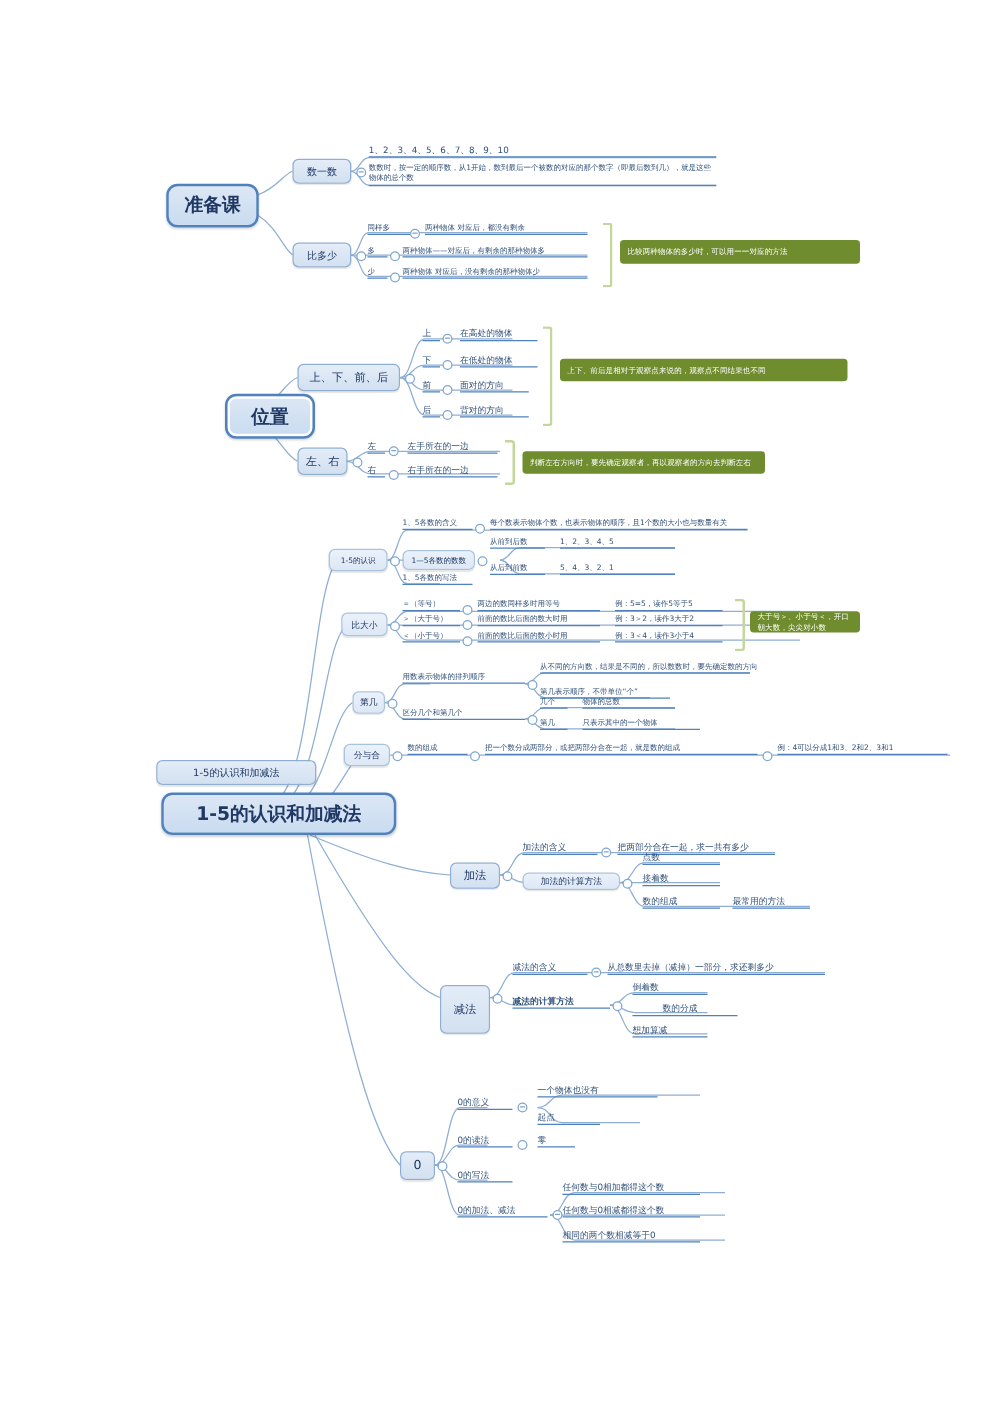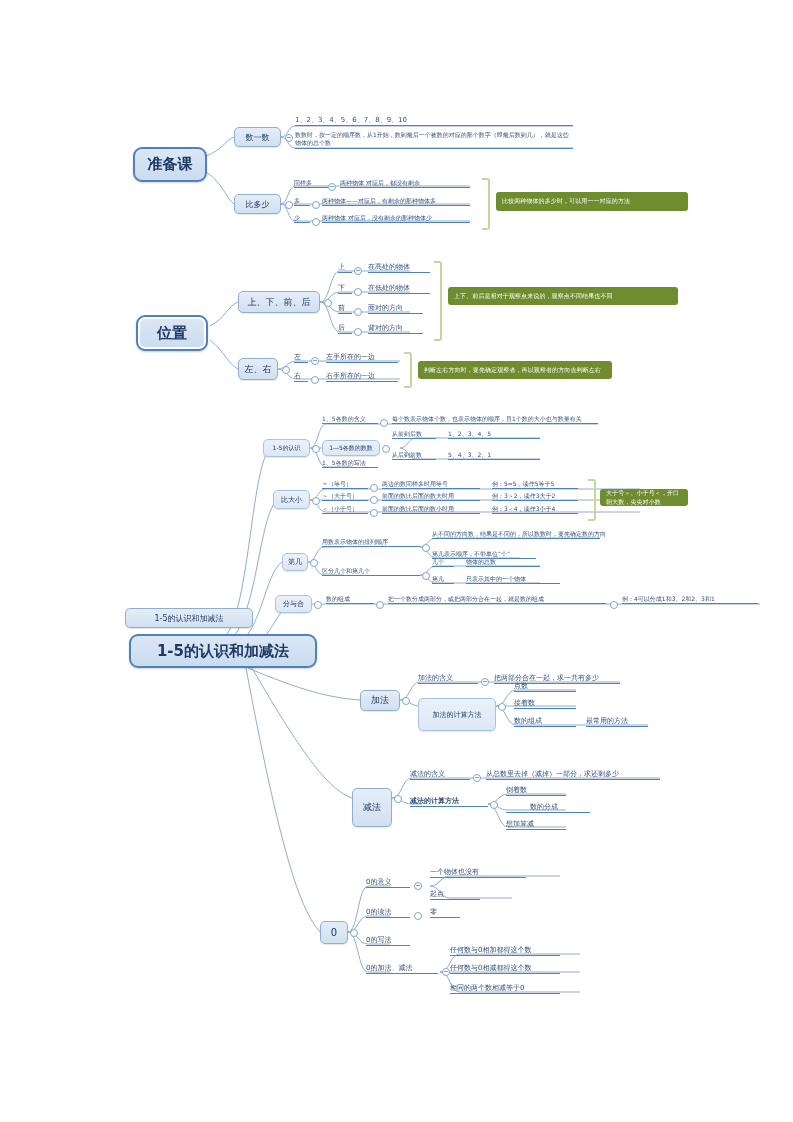--- a/index.html
+++ b/index.html
@@ -15,21 +15,21 @@
   .node{position:absolute;box-sizing:border-box;white-space:nowrap;}
 
   
   .root{
     background:linear-gradient(180deg,#dce7f5 0%,#c9dcf0 100%);
     border:2px solid #4f81bd;border-radius:9px;
     color:#1f3864;font-weight:bold;text-align:center;
     box-shadow:0 1px 2px rgba(0,0,0,.18);
     display:flex;align-items:center;justify-content:center;
   }
-  .root.double{box-shadow:0 0 0 2px #ffffff inset,0 1px 2px rgba(0,0,0,.2);}
+  .root.double{box-shadow:0 0 0 2px #ffffff inset,0 1px 2px rgba(0,0,0,.2);margin-left:44px;}
 
   
   .box{
     background:linear-gradient(180deg,#e4edf8 0%,#d2e0f0 100%);
     border:1px solid #8eaed2;border-radius:5px;
     color:#1f3864;text-align:center;
     display:flex;align-items:center;justify-content:center;
     box-shadow:0 1px 1px rgba(0,0,0,.10);
   }
   .box.pale{
@@ -246,21 +246,21 @@
   </div>
   <div class="leaf f6" style="left:326px;top:596px;width:48px;">数的组成</div>
   <div class="leaf f6" style="left:388px;top:596px;width:218px;">把一个数分成两部分，或把两部分合在一起，就是数的组成</div>
   <div class="leaf f6" style="left:622px;top:596px;width:136px;">例：4可以分成1和3、2和2、3和1</div>
 
   <div class="node box f9" style="left:360px;top:690px;width:40px;height:21px;">
     <span>加法</span>
   </div>
   <div class="leaf f7" style="left:418px;top:675px;width:60px;">加法的含义</div>
   <div class="leaf f7" style="left:494px;top:675px;width:126px;">把两部分合在一起，求一共有多少</div>
-  <div class="node box pale f7" style="left:418px;top:698px;width:78px;height:33px;">
+  <div class="node box pale f7" style="left:418px;top:698px;width:78px;height:14px;">
     <span>加法的计算方法</span>
   </div>
   <div class="leaf f7" style="left:514px;top:683px;width:62px;">点数</div>
   <div class="leaf f7" style="left:514px;top:700px;width:62px;">接着数</div>
   <div class="leaf f7" style="left:514px;top:718px;width:62px;">数的组成</div>
   <div class="leaf f7" style="left:586px;top:718px;width:62px;">最常用的方法</div>
 
   <div class="node box f9" style="left:352px;top:788px;width:40px;height:39px;">
     <span>减法</span>
   </div>

